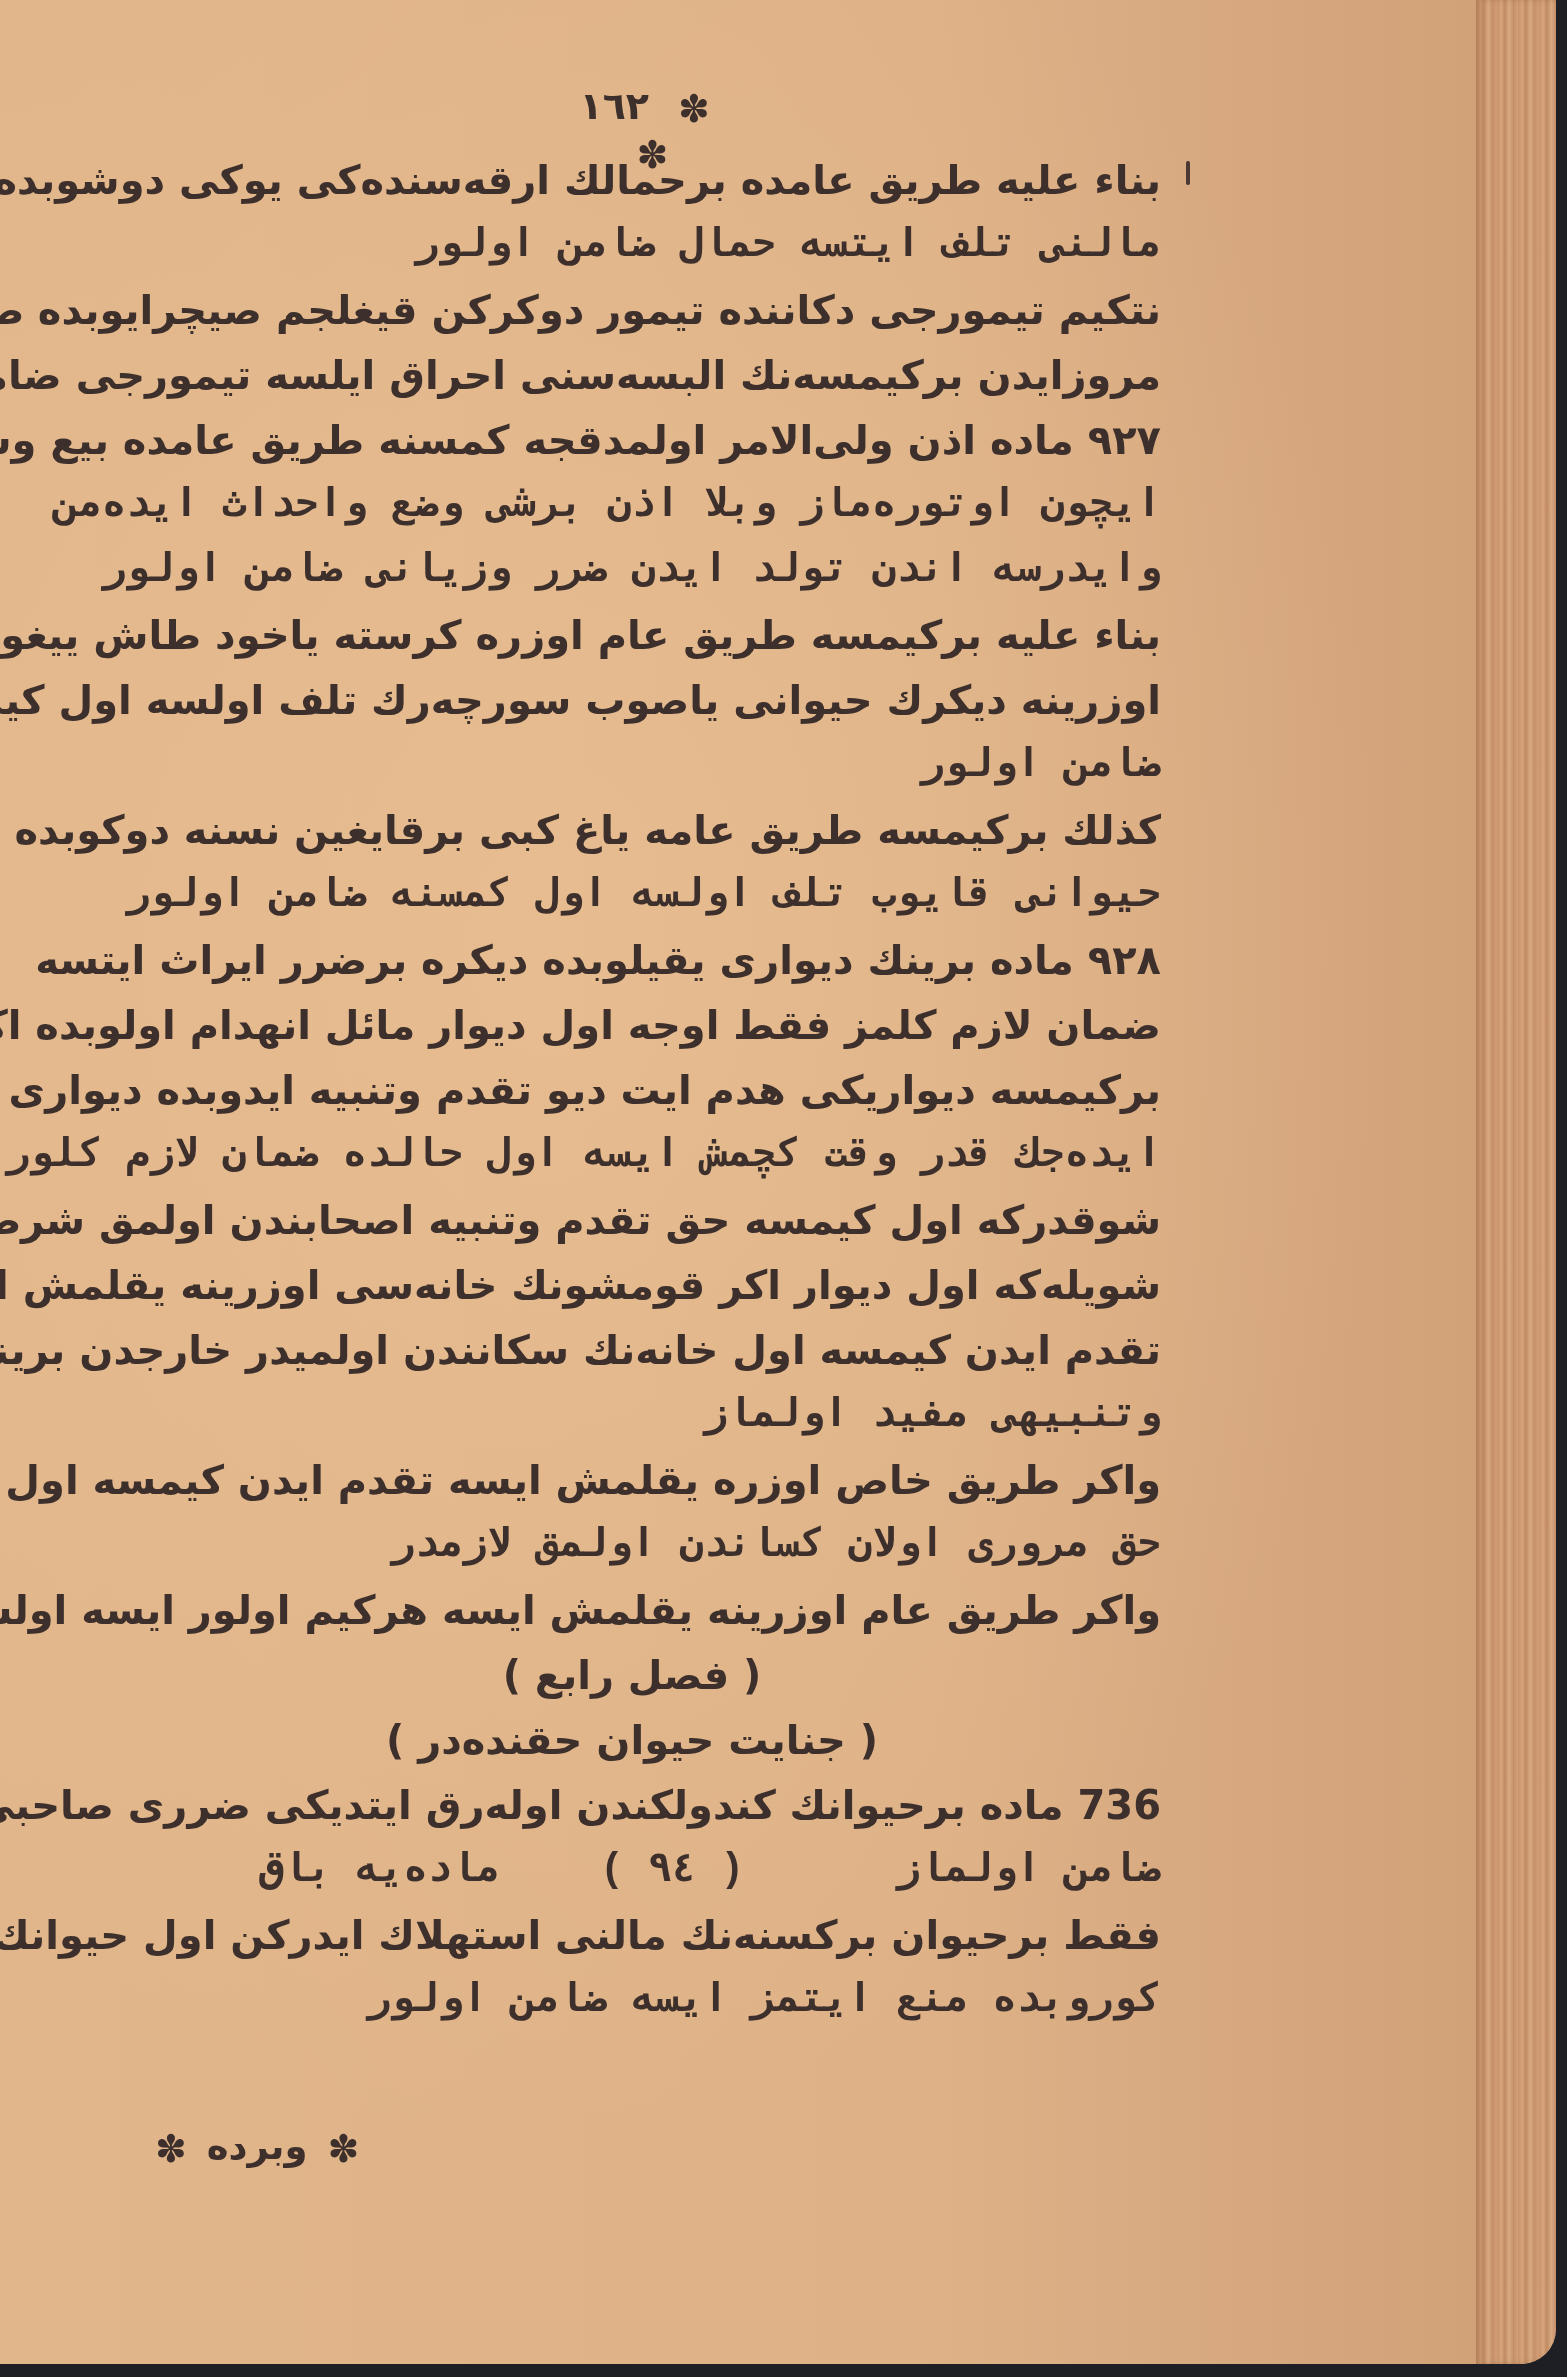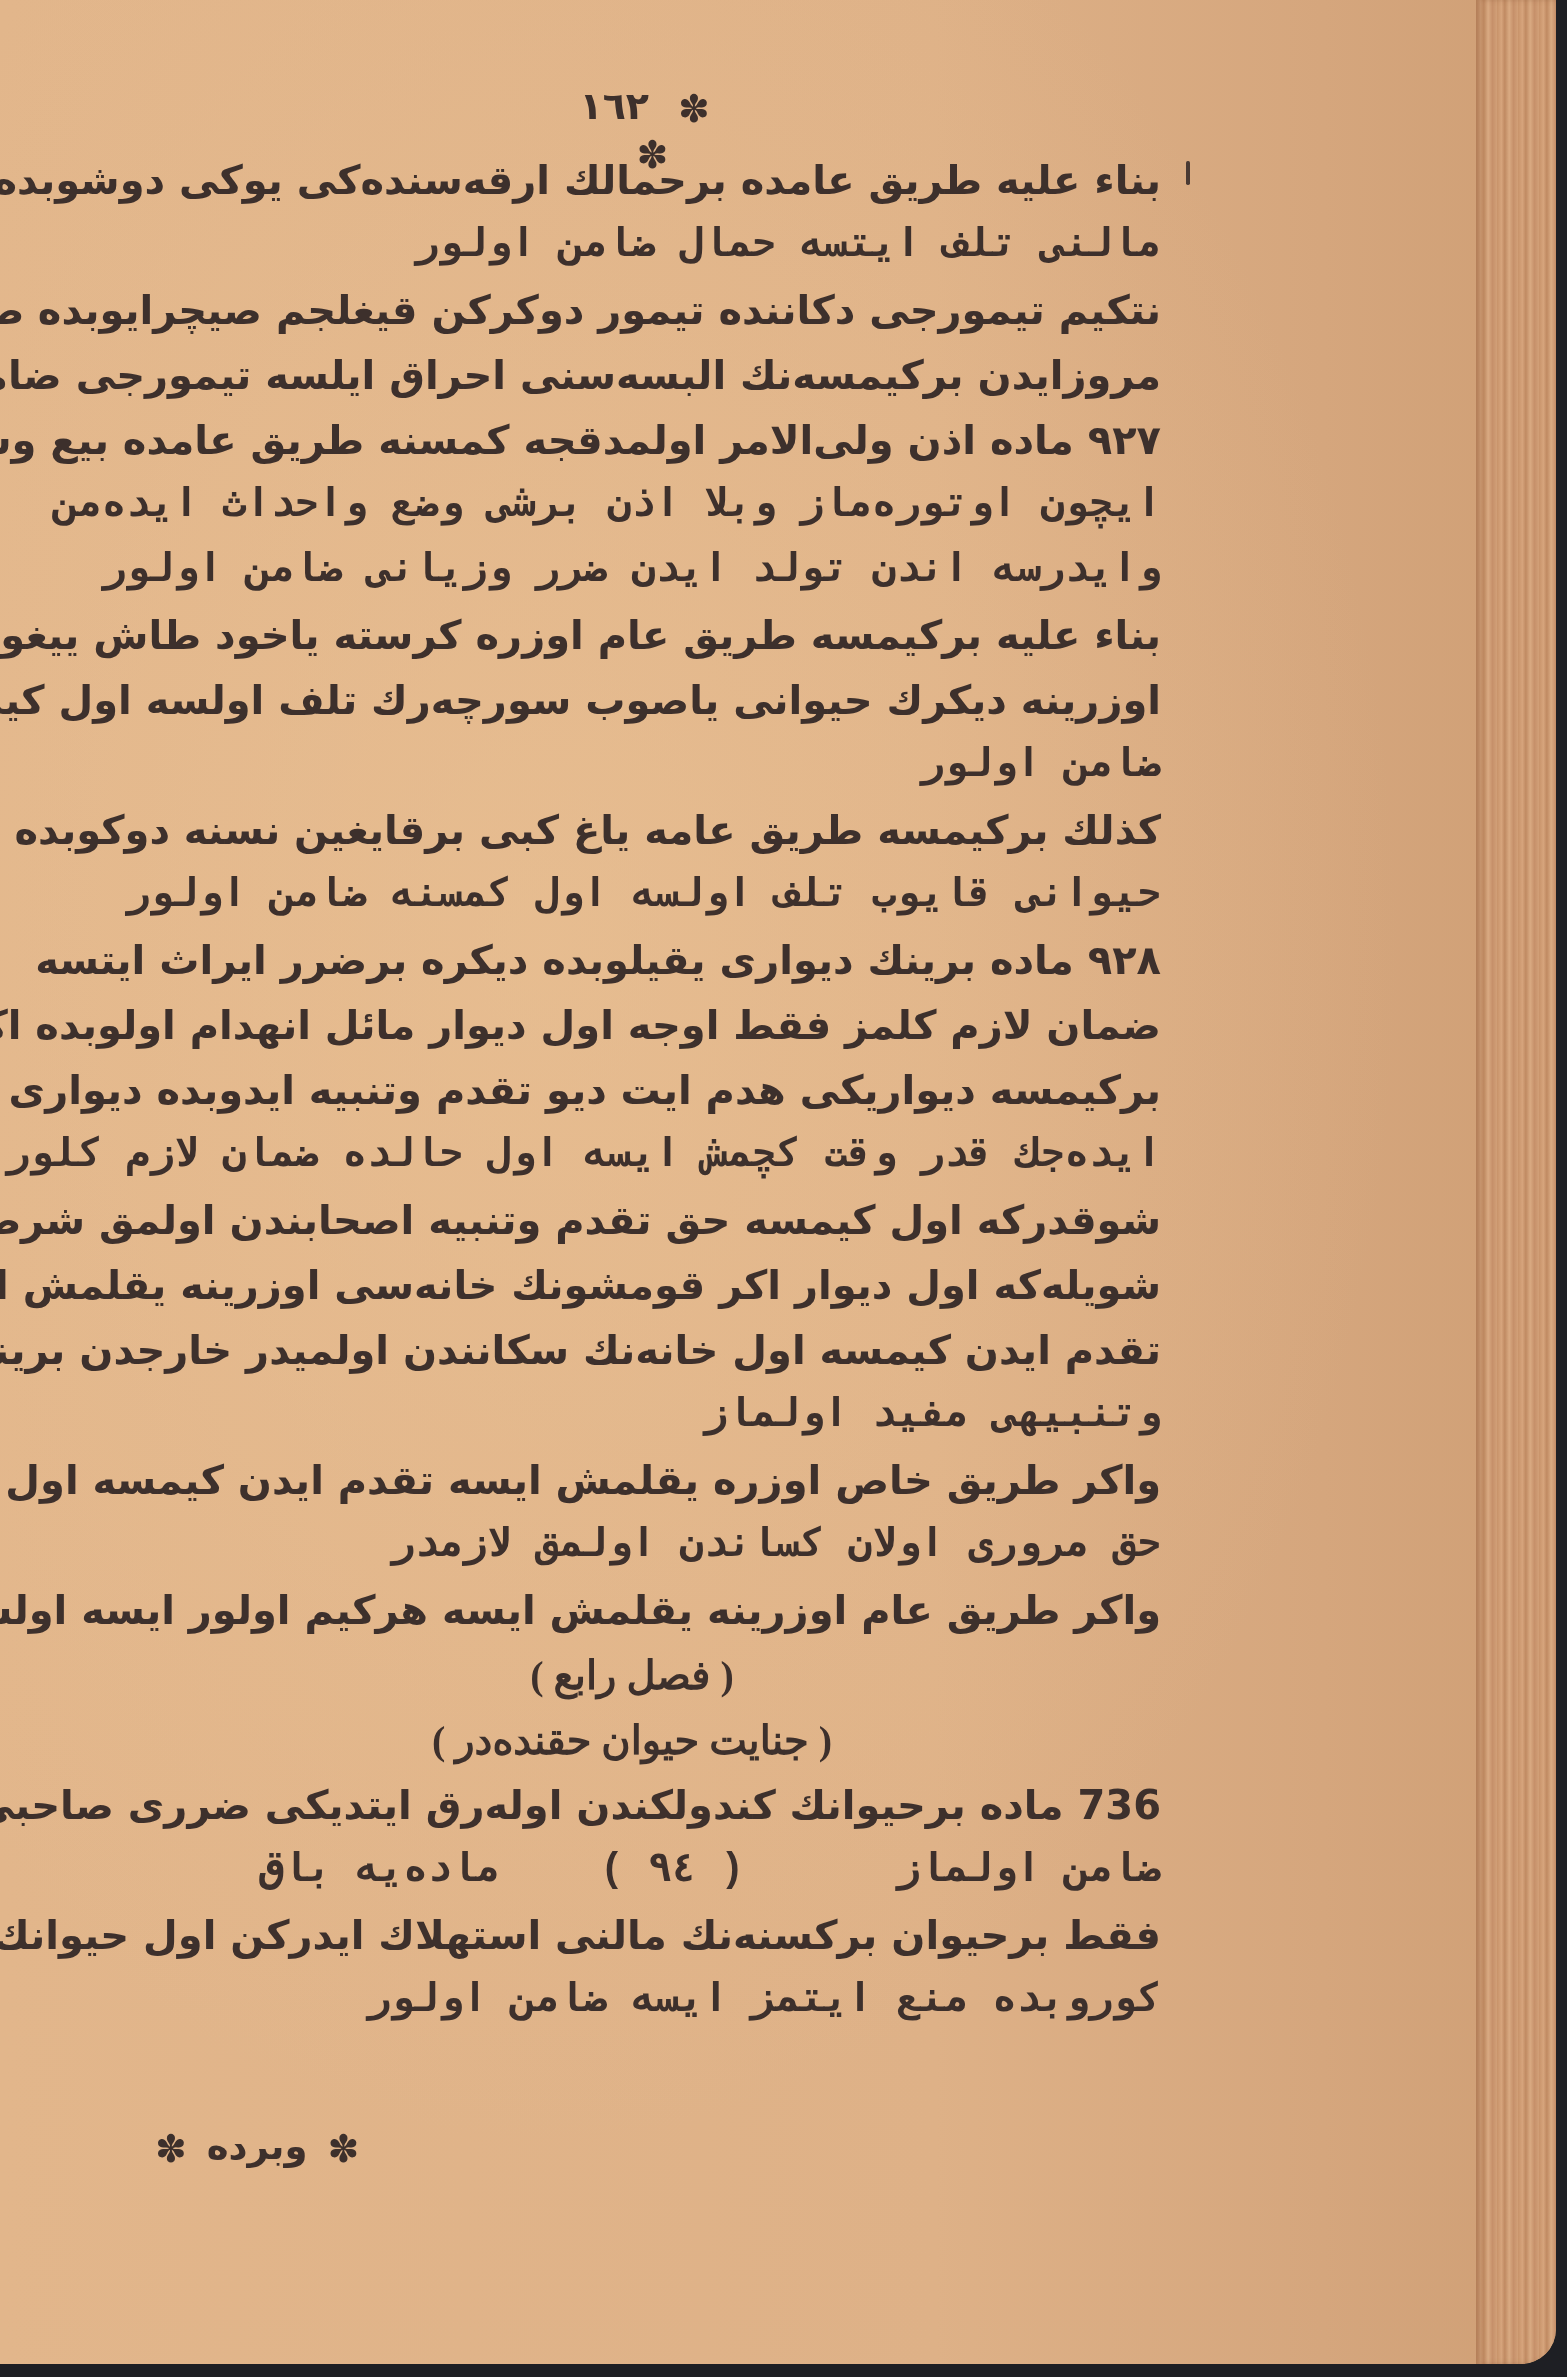--- a/index.html
+++ b/index.html
@@ -45,21 +45,21 @@
     }
     .line {
       height: 65px;
       line-height: 65px;
       font-size: 40px;
       white-space: nowrap;
       text-align: justify;
       text-align-last: justify;
     }
     .line.short { text-align-last: right; font-family: Liberation Mono, monospace; }
-    .line.center { text-align: left; text-align-last: center; font-family: Liberation Serif, serif; }
+    .line.center { text-align: left; text-align-last: center; }
     .header {
       position: absolute;
       top: 84px;
       left: 557px;
       width: 191px;
       text-align: center;
       font-family: "DejaVu Sans", sans-serif;
       font-size: 38px;
       font-weight: bold;
       color: #3d302c;

